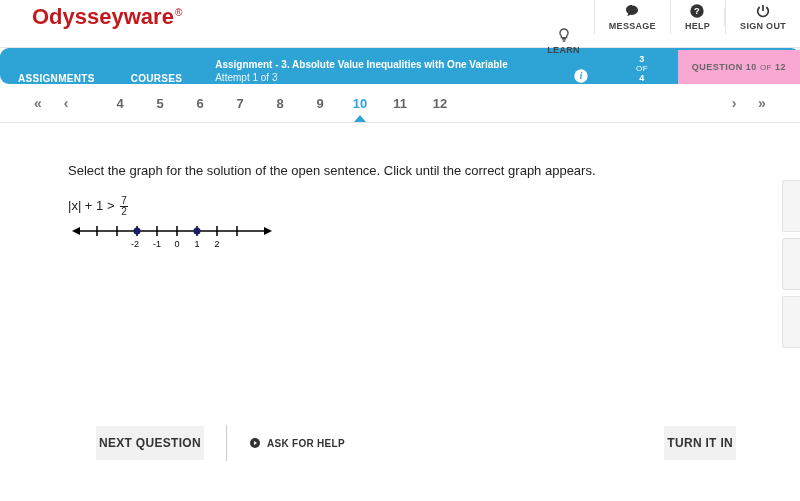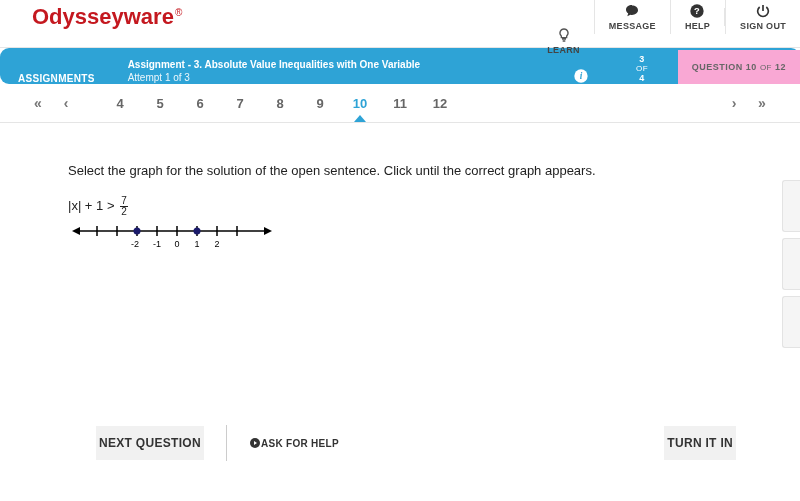--- a/index.html
+++ b/index.html
@@ -41,21 +41,21 @@
   .expr .frac { display: inline-flex; flex-direction: column; align-items: center; font-size: 10px; line-height: 1; vertical-align: middle; margin-left: 2px; }
   .expr .frac .n { border-bottom: 1px solid #222; padding: 0 1px; }
   .numberline { margin: 4px 0 0 4px; }
   
   .sidetabs { position: absolute; right: 0; top: 180px; display: flex; flex-direction: column; }
   .sidetab { width: 18px; height: 52px; background: #f5f5f5; border: 1px solid #e3e3e3; border-right: none; margin-bottom: 6px; border-radius: 3px 0 0 3px; cursor: pointer; }
   
   .footer { position: absolute; left: 0; right: 0; bottom: 40px; display: flex; align-items: center; padding: 0 64px 0 96px; }
   .btn { background: #f1f1f1; padding: 10px 3px; font-size: 12px; font-weight: 700; letter-spacing: 0.3px; color: #333; cursor: pointer; border: none; }
   .footer .vline2 { width: 1px; height: 36px; background: #ccc; margin: 0 22px; }
-  .ask { display: flex; align-items: center; font-size: 10px; font-weight: 700; letter-spacing: 0.3px; color: #333; cursor: pointer; }
+  .ask { display: flex; align-items: center; font-size: 10px; font-weight: 700; letter-spacing: 0.3px; color: #333; cursor: pointer; gap: 6px; }
   .footer .spacer { flex: 1; }
 </style>
 </head>
 <body>
 
 <div class="header">
   <div class="logo">
     <span>Odysseyware</span><sup>®</sup>
   </div>
   <div class="top-nav">
@@ -92,20 +92,23 @@
           </svg>
       </span>
       <span>SIGN OUT</span>
     </div>
   </div>
 </div>
 
 <div class="bluebar">
   <div class="link">
       <span>ASSIGNMENTS</span>
+    </div>
+  <div class="link">
+      <span>COURSES</span>
     </div>
   <div class="vline"></div>
   <div class="assign">
     <div class="title">
       <span>Assignment</span>
       <span>- 3. Absolute Value Inequalities with One Variable</span>
     </div>
     <div class="attempt">Attempt 1 of 3</div>
   </div>
   <div class="spacer"></div>

